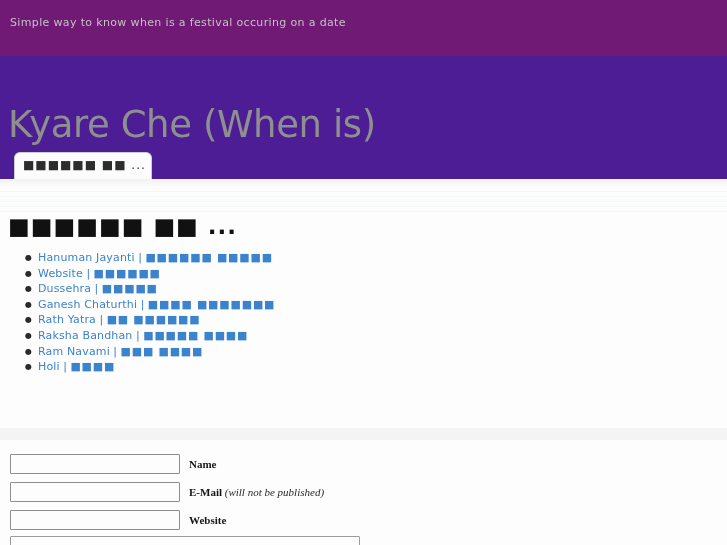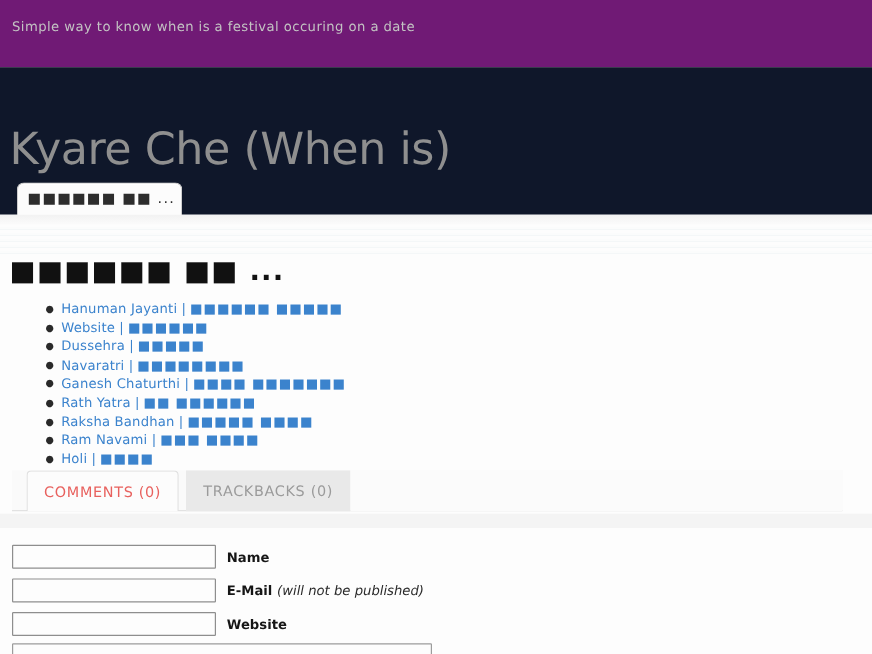--- a/index.html
+++ b/index.html
@@ -20,21 +20,21 @@
   }
   .tagline {
     position: absolute; left: 10px; top: 16px;
     font-size: 11px; color: #c3c3c3; letter-spacing: .35px;
     white-space: nowrap;
   }
 
   
   .masthead {
     position: absolute; left: 0; top: 56px; width: 727px; height: 123px;
-    background: #0f172a;
+    background: #4c1d95;
   }
   .site-title {
     position: absolute; left: 8px; top: 22px;
     font-size: 37px; font-weight: 400; color: #8f8f8f;
     letter-spacing: -0.4px; white-space: nowrap;
   }
 
   
   .navtab {
     position: absolute; left: 14px; top: 152px;
@@ -76,21 +76,21 @@
   }
   .tofu-run { letter-spacing: 1px; }
 
   ul.fest-list {
     margin: 10px 0 0 0; padding: 0 0 0 38px;
     list-style: none;
   }
   ul.fest-list li {
     position: relative;
     font-size: 11px; line-height: 13.4px; color: #3b83cd;
-    white-space: nowrap; padding: 1px 0 1.2px 0; margin-left: 13px;
+    white-space: nowrap; padding: 1px 0 1.2px 0;
   }
   ul.fest-list li::before {
     content: "\25CF";
     position: absolute; left: -13px; top: 0px;
     color: #2a2a2a; font-size: 8px; line-height: 15px;
   }
   .fest-link {
     color: #3b83cd; text-decoration: none;
     font-size: 11px; letter-spacing: .15px;
   }
@@ -147,20 +147,21 @@
     padding: 1px 3px;
     font-size: 11px; color: #222;
     font-family: "DejaVu Sans", "Liberation Sans", sans-serif;
     outline: none;
     border-radius: 1px;
   }
   .flabel {
     margin-left: 9px;
     font-size: 11px; font-weight: 700; color: #161616;
     white-space: nowrap;
+    font-family: Liberation Serif, serif;
   }
   .fnote { font-weight: 400; font-style: italic; color: #2a2a2a; }
   .cmt-area {
     position: absolute; left: 10px; top: 88px;
     width: 350px; height: 40px;
     border: 1px solid #9c9c9c;
     background: #fdfdfd;
     border-radius: 1px;
   }
 </style>
@@ -192,51 +193,37 @@
       <li>
         <a class="fest-link" href="#">Hanuman Jayanti</a><span class="fest-sep"> | </span><span class="fest-tofu">■■■■■■ ■■■■■</span>
       </li>
       <li>
         <a class="fest-link" href="#">Website</a><span class="fest-sep"> | </span><span class="fest-tofu">■■■■■■</span>
       </li>
       <li>
         <a class="fest-link" href="#">Dussehra</a><span class="fest-sep"> | </span><span class="fest-tofu">■■■■■</span>
       </li>
       <li>
-        <a class="fest-link" href="#">Navaratri</a><span class="fest-sep"> | </span><span class="fest-tofu">■■■■■■■■</span>
-      </li>
-      <li>
         <a class="fest-link" href="#">Ganesh Chaturthi</a><span class="fest-sep"> | </span><span class="fest-tofu">■■■■ ■■■■■■■</span>
       </li>
       <li>
         <a class="fest-link" href="#">Rath Yatra</a><span class="fest-sep"> | </span><span class="fest-tofu">■■ ■■■■■■</span>
       </li>
       <li>
         <a class="fest-link" href="#">Raksha Bandhan</a><span class="fest-sep"> | </span><span class="fest-tofu">■■■■■ ■■■■</span>
       </li>
       <li>
         <a class="fest-link" href="#">Ram Navami</a><span class="fest-sep"> | </span><span class="fest-tofu">■■■ ■■■■</span>
       </li>
       <li>
         <a class="fest-link" href="#">Holi</a><span class="fest-sep"> | </span><span class="fest-tofu">■■■■</span>
       </li>
     </ul>
   </div>
 
-  <div class="comment-tabs-wrap">
-    <div class="tabstrip">
-      <div class="tab tab-comments">
-        <span>COMMENTS (0)</span>
-      </div>
-      <div class="tab tab-trackbacks">
-        <span>TRACKBACKS (0)</span>
-      </div>
-      <div class="tabs-filler"></div>
-    </div>
-  </div>
   <div class="tabpanel" style="top:428px"></div>
 
   <div class="form">
 
     <div class="field-row" style="top:6px">
       <input class="txt" type="text" value="" style="">
       <span class="flabel">Name</span>
     </div>
 
     <div class="field-row" style="top:34px">

